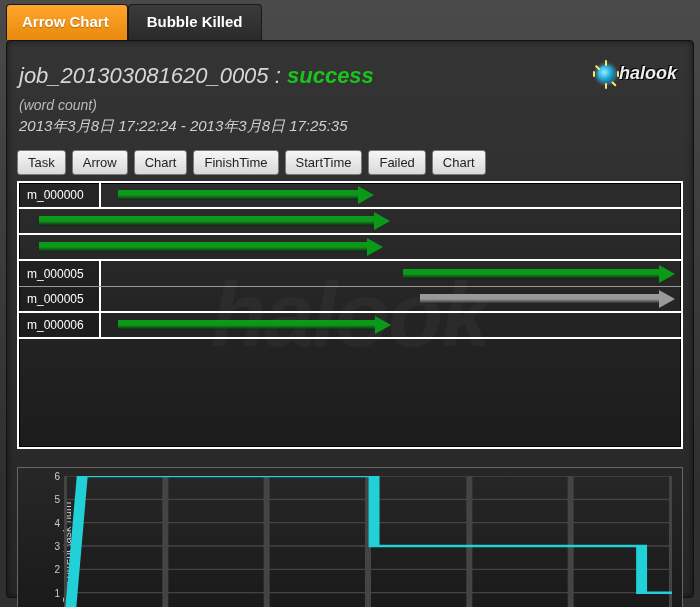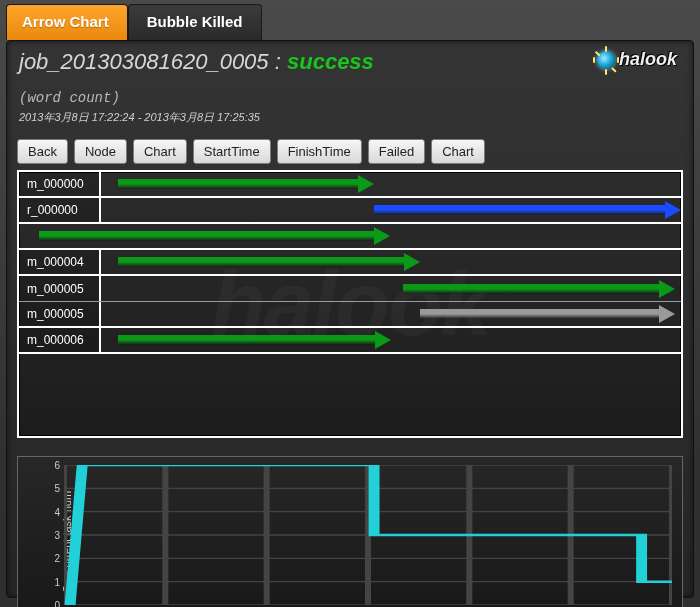--- a/index.html
+++ b/index.html
@@ -26,31 +26,31 @@
   .tab.active {
     background: linear-gradient(180deg,#ffa52b,#e9890d);
     text-shadow: 0 1px 1px rgba(0,0,0,.3);
     padding-left: 15px;
   }
   .panel {
     margin: 0 6px 6px 6px;
     border: 1px solid #111;
     border-radius: 4px;
     background: linear-gradient(180deg,#343434 0%,#262626 100%);
-    padding: 2px 10px 10px;
+    padding: 16px 10px 10px;
     height: 558px;
     box-shadow: inset 0 0 6px rgba(0,0,0,.6);
     position: relative;
   }
   .header { position: relative; padding: 6px 2px 10px; }
   .job-title { font-size: 22px; font-style: italic; color: #d7d7d7; }
   .colon { color: #d7d7d7; }
   .status { color: #19c51a; font-weight: 700; }
-  .sub { font-size: 14px; color: #b9b9b9; font-style: italic; margin-top: 15px; font-family: Liberation Mono, monospace; }
-  .timerange { font-size: 11px; color: #cfcfcf; margin-top: 4px; font-style: italic; }
+  .sub { font-size: 14px; color: #b9b9b9; font-style: italic; margin-top: 8px; }
+  .timerange { font-size: 15px; color: #cfcfcf; margin-top: 4px; font-style: italic; }
   .logo {
     position: absolute; right: 6px; top: 6px;
     display: flex; align-items: center; gap: 4px;
     font-weight: 700; font-style: italic; font-size: 18px; color: #eee;
     text-shadow: 1px 1px 0 #000, -1px -1px 0 #000;
   }
   .logo-icon {
     width: 18px; height: 18px; border-radius: 50%;
     background: radial-gradient(circle at 40% 40%, #88e0ff 8%, #1aa7d6 45%, #0e3f55 100%);
     box-shadow: 0 0 4px #5fd2ff;
@@ -156,59 +156,49 @@
     </div>
     <div class="sub">(word count)</div>
     <div class="timerange">2013年3月8日 17:22:24 - 2013年3月8日 17:25:35</div>
     <div class="logo">
       <span class="logo-icon"></span>
       <span>halook</span>
     </div>
   </div>
 
   <div class="toolbar">
-    <button class="btn">Back</button>
-    <button class="btn">Node</button>
+    <button class="btn">Task</button>
+    <button class="btn">Arrow</button>
     <button class="btn">Chart</button>
+    <button class="btn">FinishTime</button>
     <button class="btn">StartTime</button>
-    <button class="btn">FinishTime</button>
     <button class="btn">Failed</button>
     <button class="btn">Chart</button>
   </div>
 
   <div class="arrow-box" id="arrow-box">
     <div class="wm">halook</div>
   <div class="row">
         <div class="row-label">m_000000</div>
         <div class="row-track">
           <div class="arrow" style="left: 3%; width: 44%; color: rgb(10, 154, 24);">
             <div class="shaft" style="background: linear-gradient(rgb(10, 154, 24) 0%, rgb(10, 154, 24) 50%, rgba(0, 0, 0, 0.35) 100%);"></div>
             <div class="head"></div>
           </div>
         </div>
       </div>
       <div class="row">
-        <div class="row-label">r_000000</div>
-        <div class="row-track">
-          <div class="arrow" style="left: 47%; width: 53%; color: rgb(26, 76, 255);">
-            <div class="shaft" style="background: linear-gradient(rgb(26, 76, 255) 0%, rgb(26, 76, 255) 50%, rgba(0, 0, 0, 0.35) 100%);"></div>
-            <div class="head"></div>
-          </div>
-        </div>
-      </div>
-      <div class="row">
         <div class="row-track">
           <div class="arrow" style="left: 3%; width: 53%; color: rgb(10, 154, 24);">
             <div class="shaft" style="background: linear-gradient(rgb(10, 154, 24) 0%, rgb(10, 154, 24) 50%, rgba(0, 0, 0, 0.35) 100%);"></div>
             <div class="head"></div>
           </div>
         </div>
       </div>
       <div class="row">
-        <div class="row-label">m_000004</div>
         <div class="row-track">
           <div class="arrow" style="left: 3%; width: 52%; color: rgb(10, 154, 24);">
             <div class="shaft" style="background: linear-gradient(rgb(10, 154, 24) 0%, rgb(10, 154, 24) 50%, rgba(0, 0, 0, 0.35) 100%);"></div>
             <div class="head"></div>
           </div>
         </div>
       </div>
       <div class="row thin">
         <div class="row-label">m_000005</div>
         <div class="row-track">

